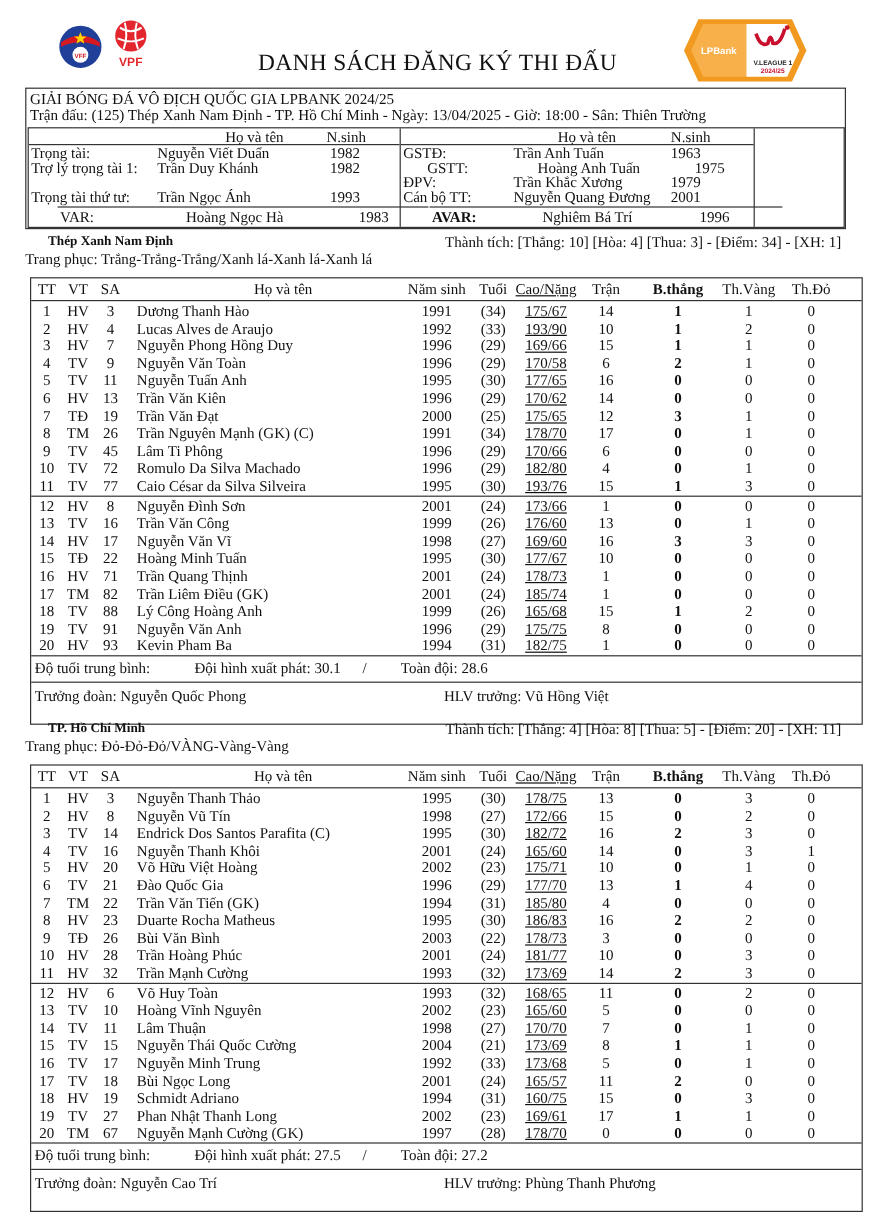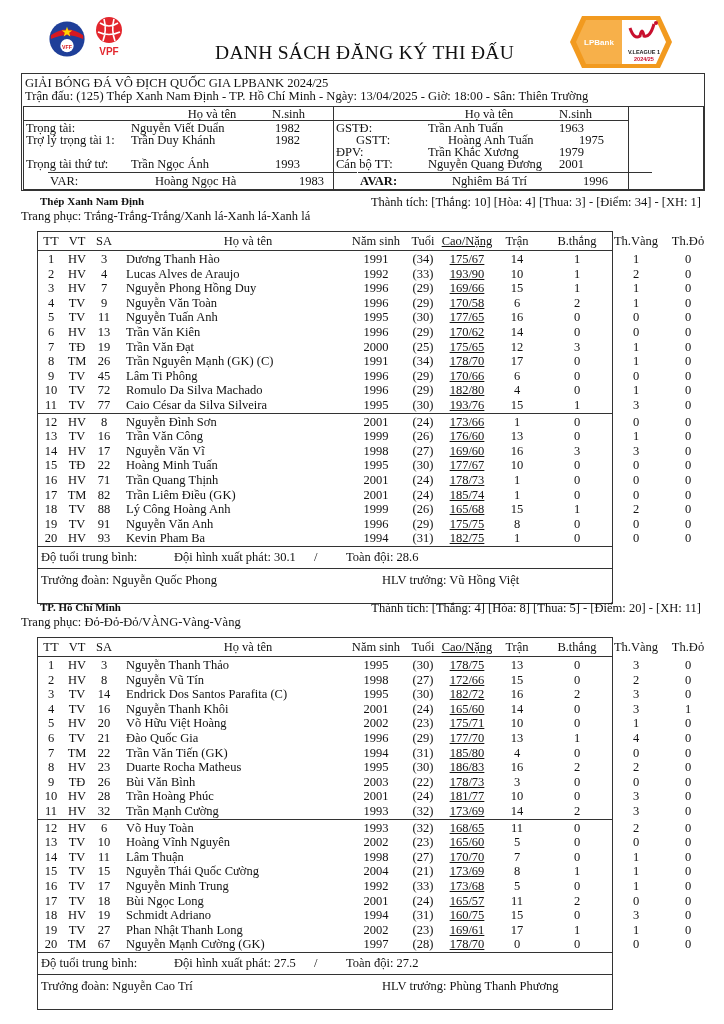--- a/index.html
+++ b/index.html
@@ -24,35 +24,35 @@
   .off-sign { left: 605px; width: 76px; }
   .off-head { position: absolute; top: 0; height: 14px; width: 100%; border-bottom: 1px solid #333; font-size: 12.5px; line-height: 14px; }
   .off-row { position: absolute; height: 13px; width: 100%; font-size: 12.5px; line-height: 13px; white-space: nowrap; }
   .off-varrow { border-top: 1px solid #333; height: 17px; line-height: 16px; margin-left: 24px; }
   .cell { position: absolute; top: 0; }
 
   .team-section { position: absolute; left: 21px; width: 684px; }
   .team-name { position: absolute; left: 0; top: 0; font-weight: bold; font-size: 11px; white-space: nowrap; margin-left: 19px; }
   .team-record { position: absolute; right: 4px; top: 0; font-size: 12.5px; white-space: nowrap; }
   .team-kit { position: absolute; left: 0; top: 14px; font-size: 12.5px; white-space: nowrap; }
-  .roster { position: absolute; left: 16px; top: 36px; width: 576px; border: 1px solid #333; }
+  .roster { position: absolute; left: 4px; top: 36px; width: 694px; border: 1px solid #333; }
   .roster-head { height: 19px; border-bottom: 1px solid #333; position: relative; font-size: 12.5px; line-height: 18px; }
   .roster-group { position: relative; border-bottom: 1px solid #333; padding-top: 1px; }
   .roster-row { position: relative; height: 14.6px; font-size: 12.5px; line-height: 14.6px; white-space: nowrap; }
   .c { position: absolute; top: 0; }
   .c-tt { left: 4px; width: 18px; text-align: center; }
   .c-vt { left: 26px; width: 26px; text-align: center; }
   .c-sa { left: 54px; width: 24px; text-align: center; }
   .c-name { left: 88px; }
   .h-name { left: 150px; width: 120px; text-align: center; }
   .c-year { left: 312px; width: 52px; text-align: center; }
   .c-age { left: 370px; width: 30px; text-align: center; }
   .c-hw { left: 400px; width: 58px; text-align: center; text-decoration: underline; }
   .c-app { left: 460px; width: 38px; text-align: center; }
-  .c-goal { left: 515px; width: 48px; text-align: center; }
+  .c-goal { left: 515px; width: 48px; text-align: center; font-weight: bold; }
   .c-yel { left: 572px; width: 52px; text-align: center; }
   .c-red { left: 628px; width: 44px; text-align: center; }
   .roster-age { position: relative; height: 22px; border-bottom: 1px solid #333; font-size: 12.5px; line-height: 20px; }
   .roster-staff { position: relative; height: 34px; font-size: 12.5px; line-height: 18px; }
   .a1 { position: absolute; left: 3px; }
   .a2 { position: absolute; left: 136px; }
   .a3 { position: absolute; left: 276px; }
   .a4 { position: absolute; left: 308px; }
   .s1 { position: absolute; left: 3px; top: 2px; }
   .s2 { position: absolute; left: 344px; top: 2px; }

